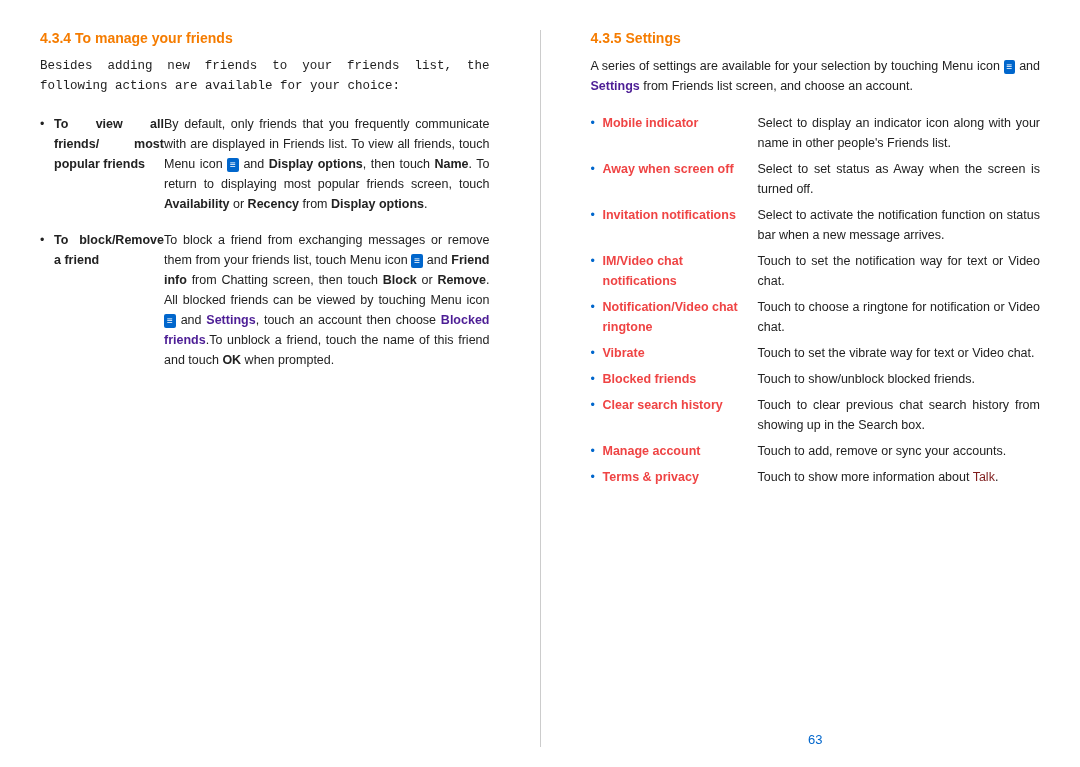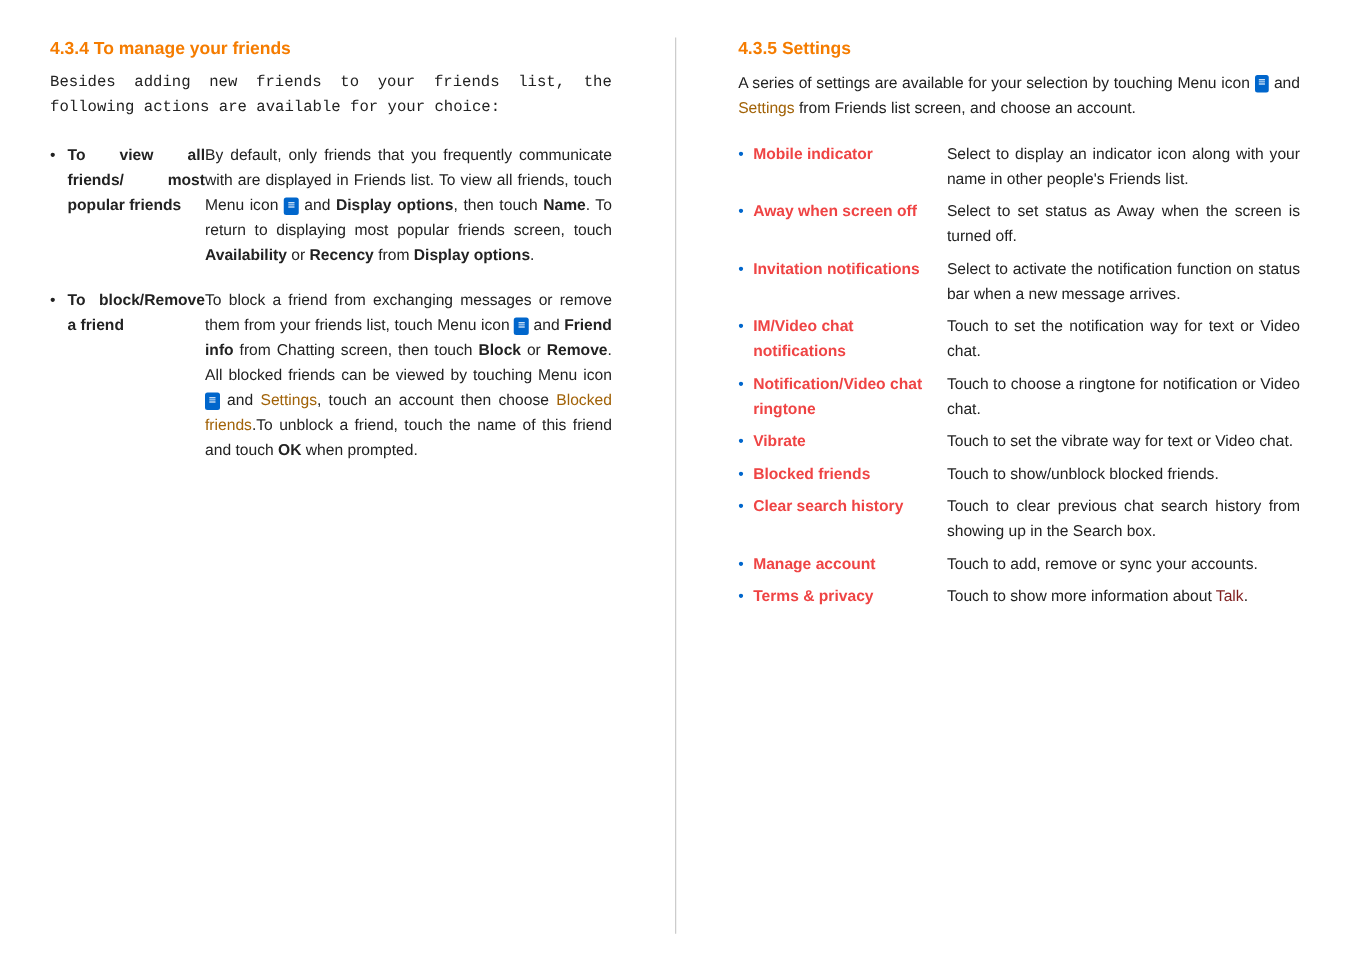--- a/index.html
+++ b/index.html
@@ -67,21 +67,21 @@
       font-weight: bold;
       font-size: 12.5px;
       padding-right: 10px;
       vertical-align: top;
     }
     .bullet-desc {
       color: #222;
       font-size: 12.5px;
       line-height: 1.6;
     }
-    .bold-blue { color: #a16207; font-weight: normal; }
+    .bold-blue { color: #4c1d95; font-weight: bold; }
     .bold-black { color: #222; font-weight: bold; }
     .icon-menu {
       display: inline-block;
       background: #0066cc;
       color: #fff;
       font-size: 10px;
       font-weight: bold;
       padding: 1px 3px;
       border-radius: 2px;
       vertical-align: middle;
@@ -230,14 +230,15 @@
           <td class="s-desc">Touch to add, remove or sync your accounts.</td>
         </tr>
         <tr>
           <td class="s-dot">•</td>
           <td class="s-term">Terms &amp; privacy</td>
           <td class="s-desc">Touch to show more information about <span class="bold-talk">Talk</span>.</td>
         </tr>
       </tbody>
     </table>
 
+    <div class="page-num">63</div>
   </div>
 </div>
 
 </body></html>

